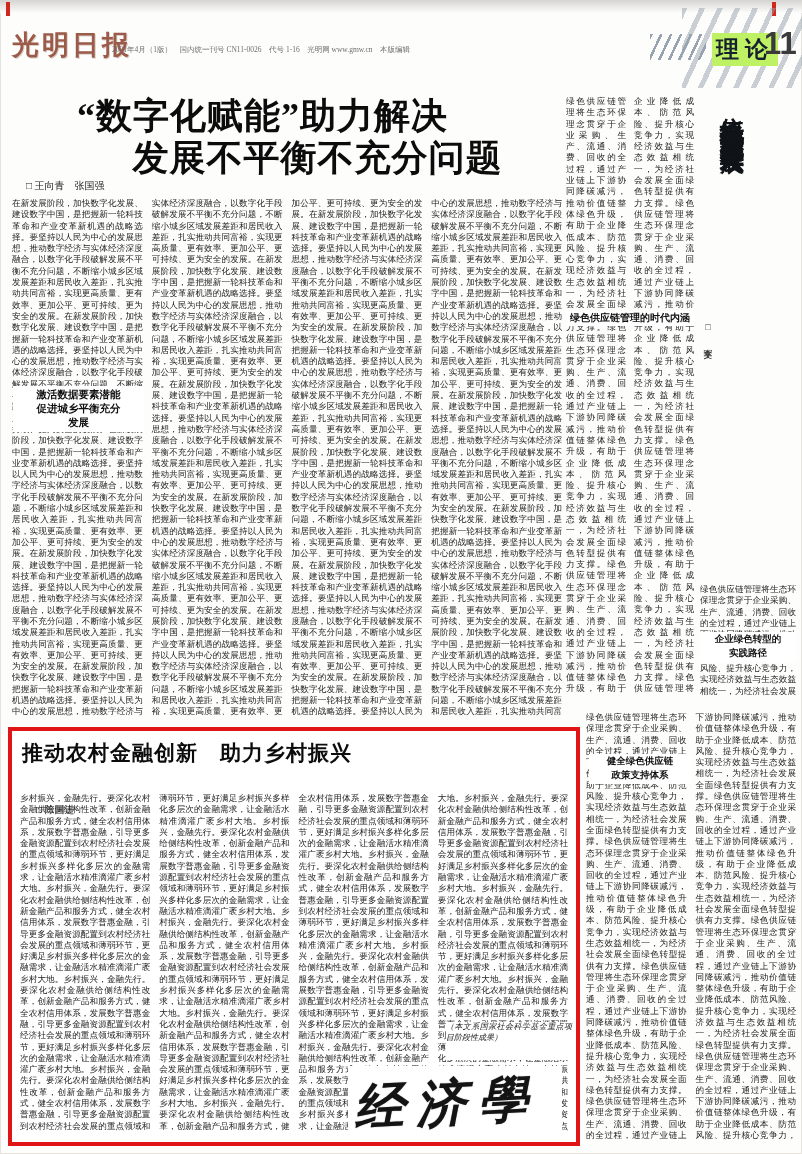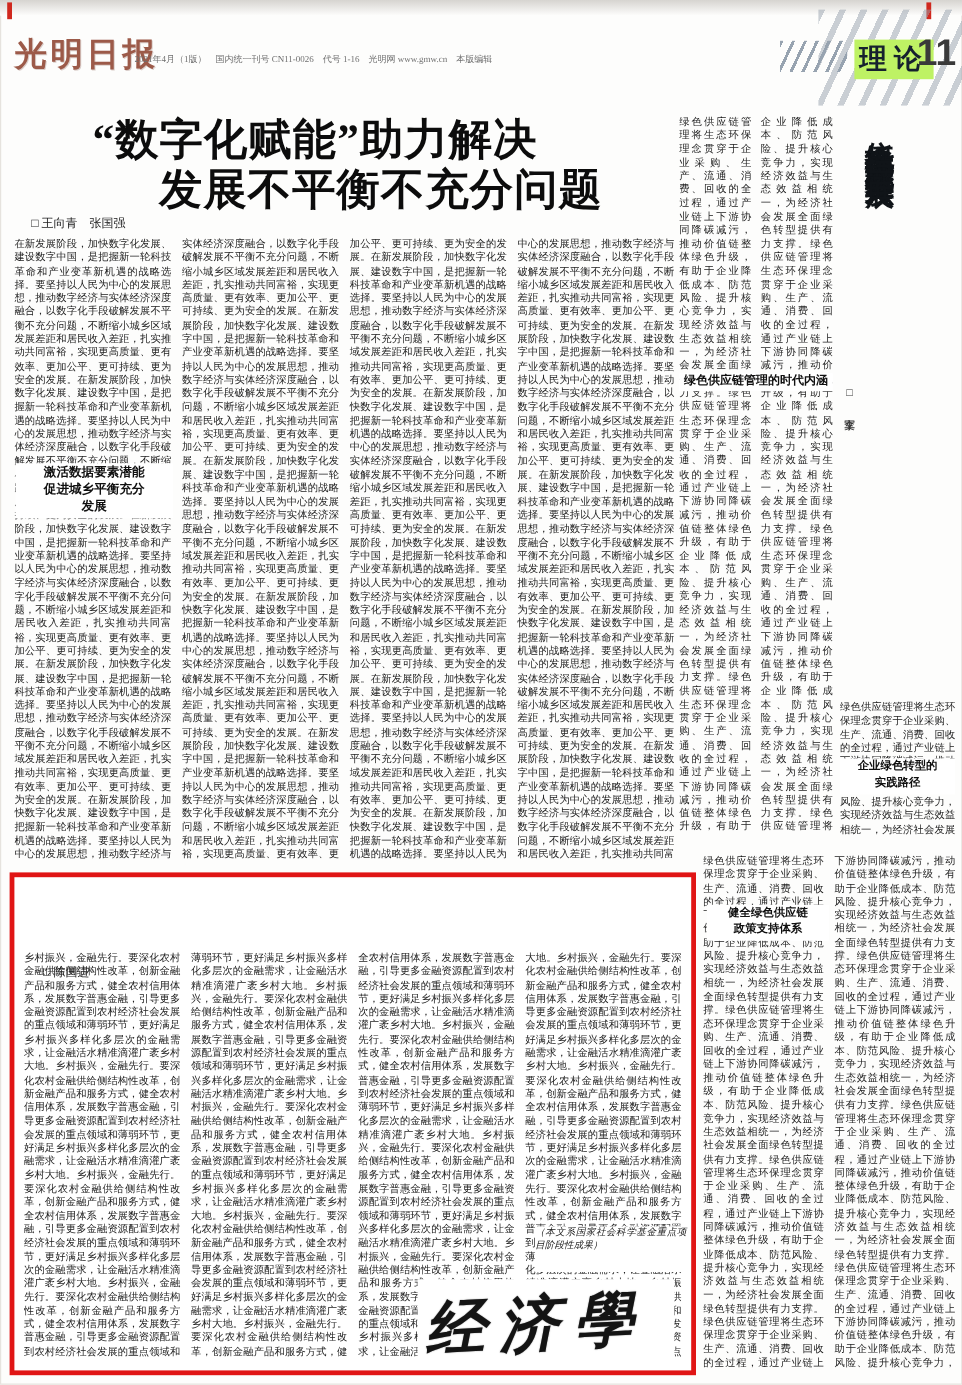--- a/index.html
+++ b/index.html
@@ -84,20 +84,21 @@
     <div>实践路径</div>
   </div>
 
   <div class="abs dense" style="left:586px;top:712px;width:210px;height:436px;column-count:2;">绿色供应链管理将生态环保理念贯穿于企业采购、生产、流通、消费、回收的全过程，通过产业链上下游协同降碳减污，推动价值链整体绿色升级，有助于企业降低成本、防范风险、提升核心竞争力，实现经济效益与生态效益相统一，为经济社会发展全面绿色转型提供有力支撑。绿色供应链管理将生态环保理念贯穿于企业采购、生产、流通、消费、回收的全过程，通过产业链上下游协同降碳减污，推动价值链整体绿色升级，有助于企业降低成本、防范风险、提升核心竞争力，实现经济效益与生态效益相统一，为经济社会发展全面绿色转型提供有力支撑。绿色供应链管理将生态环保理念贯穿于企业采购、生产、流通、消费、回收的全过程，通过产业链上下游协同降碳减污，推动价值链整体绿色升级，有助于企业降低成本、防范风险、提升核心竞争力，实现经济效益与生态效益相统一，为经济社会发展全面绿色转型提供有力支撑。绿色供应链管理将生态环保理念贯穿于企业采购、生产、流通、消费、回收的全过程，通过产业链上下游协同降碳减污，推动价值链整体绿色升级，有助于企业降低成本、防范风险、提升核心竞争力，实现经济效益与生态效益相统一，为经济社会发展全面绿色转型提供有力支撑。绿色供应链管理将生态环保理念贯穿于企业采购、生产、流通、消费、回收的全过程，通过产业链上下游协同降碳减污，推动价值链整体绿色升级，有助于企业降低成本、防范风险、提升核心竞争力，实现经济效益与生态效益相统一，为经济社会发展全面绿色转型提供有力支撑。绿色供应链管理将生态环保理念贯穿于企业采购、生产、流通、消费、回收的全过程，通过产业链上下游协同降碳减污，推动价值链整体绿色升级，有助于企业降低成本、防范风险、提升核心竞争力，实现经济效益与生态效益相统一，为经济社会发展全面绿色转型提供有力支撑。绿色供应链管理将生态环保理念贯穿于企业采购、生产、流通、消费、回收的全过程，通过产业链上下游协同降碳减污，推动价值链整体绿色升级，有助于企业降低成本、防范风险、提升核心竞争力，实现经济效益与生态效益相统一，为经济社会发展全面绿色转型提供有力支撑。绿色供应链管理将生态环保理念贯穿于企业采购、生产、流通、消费、回收的全过程，通过产业链上下游协同降碳减污，推动价值链整体绿色升级，有助于企业降低成本、防范风险、提升核心竞争力，实现经济效益与生态效益相统一，为经济社会发展全面绿色转型提供有力支撑。绿色供应链管理将生态环保理念贯穿于企业采购、生产、流通、消费、回收的全过程，通过产业链上下游协同降碳减污，推动价值链整体绿色升级，有助于企业降低成本、防范风险、提升核心竞争力，实现经济效益与生态效益相统一，为经济社会发展全面绿色转型提供有力支撑。</div>
   <div class="overlay subhead" style="left:589px;top:754px;width:102px;height:30px;font-size:9.5px;line-height:14px;">
     <div>健全绿色供应链</div>
     <div>政策支持体系</div>
   </div>
 
   <div class="abs red-box" style="left:8px;top:727px;width:572px;height:419px;">
+    <div class="abs box-title" style="left:10px;top:8px;">推动农村金融创新　助力乡村振兴</div>
     <div class="abs byline" style="left:24px;top:44px;margin-top:28px;">□ 陈国进</div>
     <div class="abs dense" style="left:8px;top:62px;width:548px;height:345px;column-count:4;">乡村振兴，金融先行。要深化农村金融供给侧结构性改革，创新金融产品和服务方式，健全农村信用体系，发展数字普惠金融，引导更多金融资源配置到农村经济社会发展的重点领域和薄弱环节，更好满足乡村振兴多样化多层次的金融需求，让金融活水精准滴灌广袤乡村大地。乡村振兴，金融先行。要深化农村金融供给侧结构性改革，创新金融产品和服务方式，健全农村信用体系，发展数字普惠金融，引导更多金融资源配置到农村经济社会发展的重点领域和薄弱环节，更好满足乡村振兴多样化多层次的金融需求，让金融活水精准滴灌广袤乡村大地。乡村振兴，金融先行。要深化农村金融供给侧结构性改革，创新金融产品和服务方式，健全农村信用体系，发展数字普惠金融，引导更多金融资源配置到农村经济社会发展的重点领域和薄弱环节，更好满足乡村振兴多样化多层次的金融需求，让金融活水精准滴灌广袤乡村大地。乡村振兴，金融先行。要深化农村金融供给侧结构性改革，创新金融产品和服务方式，健全农村信用体系，发展数字普惠金融，引导更多金融资源配置到农村经济社会发展的重点领域和薄弱环节，更好满足乡村振兴多样化多层次的金融需求，让金融活水精准滴灌广袤乡村大地。乡村振兴，金融先行。要深化农村金融供给侧结构性改革，创新金融产品和服务方式，健全农村信用体系，发展数字普惠金融，引导更多金融资源配置到农村经济社会发展的重点领域和薄弱环节，更好满足乡村振兴多样化多层次的金融需求，让金融活水精准滴灌广袤乡村大地。乡村振兴，金融先行。要深化农村金融供给侧结构性改革，创新金融产品和服务方式，健全农村信用体系，发展数字普惠金融，引导更多金融资源配置到农村经济社会发展的重点领域和薄弱环节，更好满足乡村振兴多样化多层次的金融需求，让金融活水精准滴灌广袤乡村大地。乡村振兴，金融先行。要深化农村金融供给侧结构性改革，创新金融产品和服务方式，健全农村信用体系，发展数字普惠金融，引导更多金融资源配置到农村经济社会发展的重点领域和薄弱环节，更好满足乡村振兴多样化多层次的金融需求，让金融活水精准滴灌广袤乡村大地。乡村振兴，金融先行。要深化农村金融供给侧结构性改革，创新金融产品和服务方式，健全农村信用体系，发展数字普惠金融，引导更多金融资源配置到农村经济社会发展的重点领域和薄弱环节，更好满足乡村振兴多样化多层次的金融需求，让金融活水精准滴灌广袤乡村大地。乡村振兴，金融先行。要深化农村金融供给侧结构性改革，创新金融产品和服务方式，健全农村信用体系，发展数字普惠金融，引导更多金融资源配置到农村经济社会发展的重点领域和薄弱环节，更好满足乡村振兴多样化多层次的金融需求，让金融活水精准滴灌广袤乡村大地。乡村振兴，金融先行。要深化农村金融供给侧结构性改革，创新金融产品和服务方式，健全农村信用体系，发展数字普惠金融，引导更多金融资源配置到农村经济社会发展的重点领域和薄弱环节，更好满足乡村振兴多样化多层次的金融需求，让金融活水精准滴灌广袤乡村大地。乡村振兴，金融先行。要深化农村金融供给侧结构性改革，创新金融产品和服务方式，健全农村信用体系，发展数字普惠金融，引导更多金融资源配置到农村经济社会发展的重点领域和薄弱环节，更好满足乡村振兴多样化多层次的金融需求，让金融活水精准滴灌广袤乡村大地。乡村振兴，金融先行。要深化农村金融供给侧结构性改革，创新金融产品和服务方式，健全农村信用体系，发展数字普惠金融，引导更多金融资源配置到农村经济社会发展的重点领域和薄弱环节，更好满足乡村振兴多样化多层次的金融需求，让金融活水精准滴灌广袤乡村大地。乡村振兴，金融先行。要深化农村金融供给侧结构性改革，创新金融产品和服务方式，健全农村信用体系，发展数字普惠金融，引导更多金融资源配置到农村经济社会发展的重点领域和薄弱环节，更好满足乡村振兴多样化多层次的金融需求，让金融活水精准滴灌广袤乡村大地。乡村振兴，金融先行。要深化农村金融供给侧结构性改革，创新金融产品和服务方式，健全农村信用体系，发展数字普惠金融，引导更多金融资源配置到农村经济社会发展的重点领域和薄弱环节，更好满足乡村振兴多样化多层次的金融需求，让金融活水精准滴灌广袤乡村大地。乡村振兴，金融先行。要深化农村金融供给侧结构性改革，创新金融产品和服务方式，健全农村信用体系，发展数字普惠金融，引导更多金融资源配置到农村经济社会发展的重点领域和薄弱环节，更好满足乡村振兴多样化多层次的金融需求，让金融活水精准滴灌广袤乡村大地。乡村振兴，金融先行。要深化农村金融供给侧结构性改革，创新金融产品和服务方式，健全农村信用体系，发展数字普惠金融，引导更多金融资源配置到农村经济社会发展的重点领域和薄弱环节，更好满足乡村振兴多样化多层次的金融需求，让金融活水精准滴灌广袤乡村大地。乡村振兴，金融先行。要深化农村金融供给侧结构性改革，创新金融产品和服务方式，健全农村信用体系，发展数字普惠金融，引导更多金融资源配置到农村经济社会发展的重点领域和薄弱环节，更好满足乡村振兴多样化多层次的金融需求，让金融活水精准滴灌广袤乡村大地。乡村振兴，金融先行。要深化农村金融供给侧结构性改革，创新金融产品和服务方式，健全农村信用体系，发展数字普惠金融，引导更多金融资源配置到农村经济社会发展的重点领域和薄弱环节，更好满足乡村振兴多样化多层次的金融需求，让金融活水精准滴灌广袤乡村大地。</div>
   </div>
 
   <div class="overlay endnote" style="left:446px;top:1022px;width:126px;height:38px;">（本文系国家社会科学基金重点项目阶段性成果）</div>
 
   <div class="overlay" style="left:348px;top:1066px;width:214px;height:72px;">
     <span class="calligraphy" style="display:inline-block;margin:4px 0 0 6px;">经济學</span>
   </div>
 

